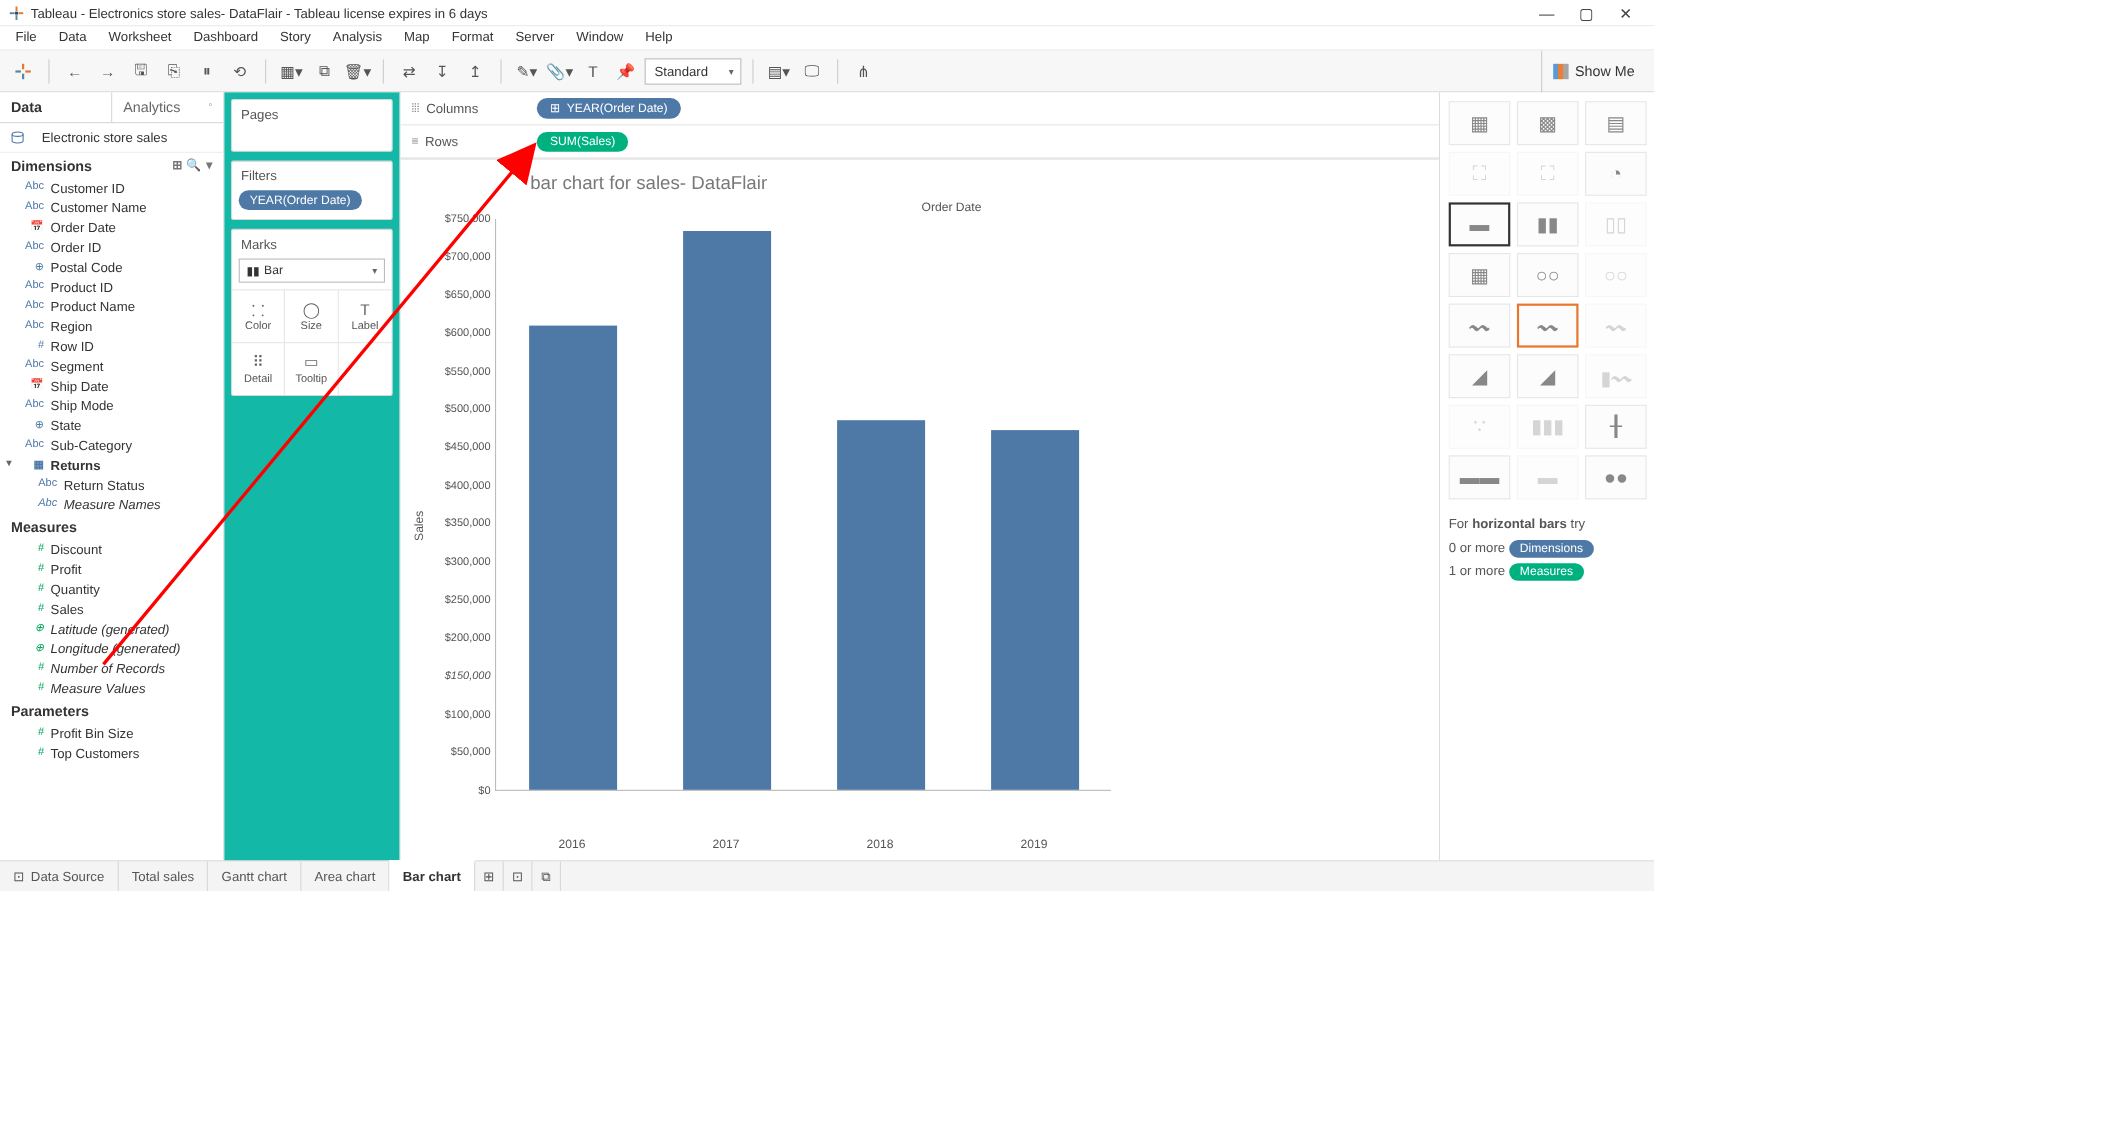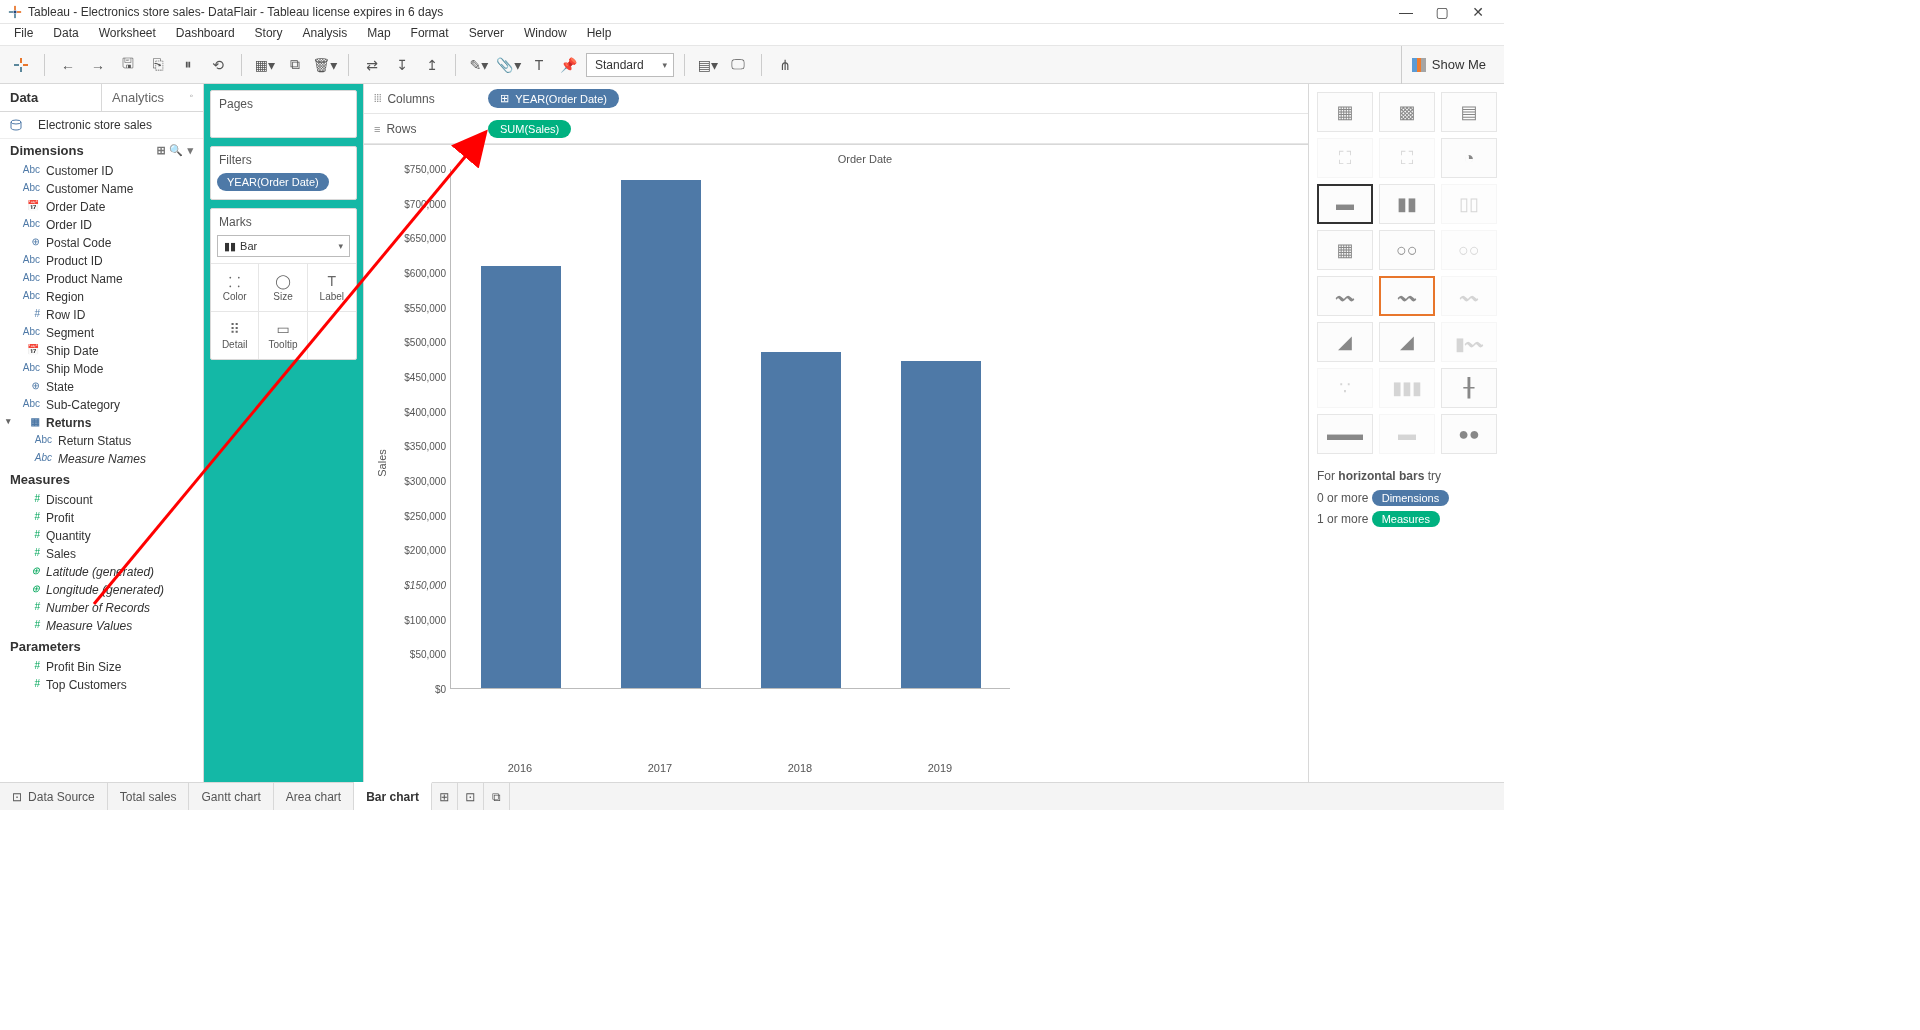--- a/index.html
+++ b/index.html
@@ -381,20 +381,21 @@
           </div>
         <div class="shelf-body">
             <span class="pill meas">
               <span>SUM(Sales)</span>
             </span>
           </div>
       </div>
     </div>
 
     <div class="viz-area">
+      <div class="viz-title">bar chart for sales- DataFlair</div>
       <div class="axis-header">Order Date</div>
       <div class="chart-wrap">
         <div class="y-axis-label">
             <span>Sales</span>
           </div>
         <div class="y-ticks" id="y-ticks" style="height: 520px;">
             <div class="y-tick" style="bottom: 0px;">$0</div>
             <div class="y-tick" style="bottom: 34.6667px;">$50,000</div>
             <div class="y-tick" style="bottom: 69.3333px;">$100,000</div>
             <div class="y-tick" style="bottom: 104px; font-style: italic;">$150,000</div>

